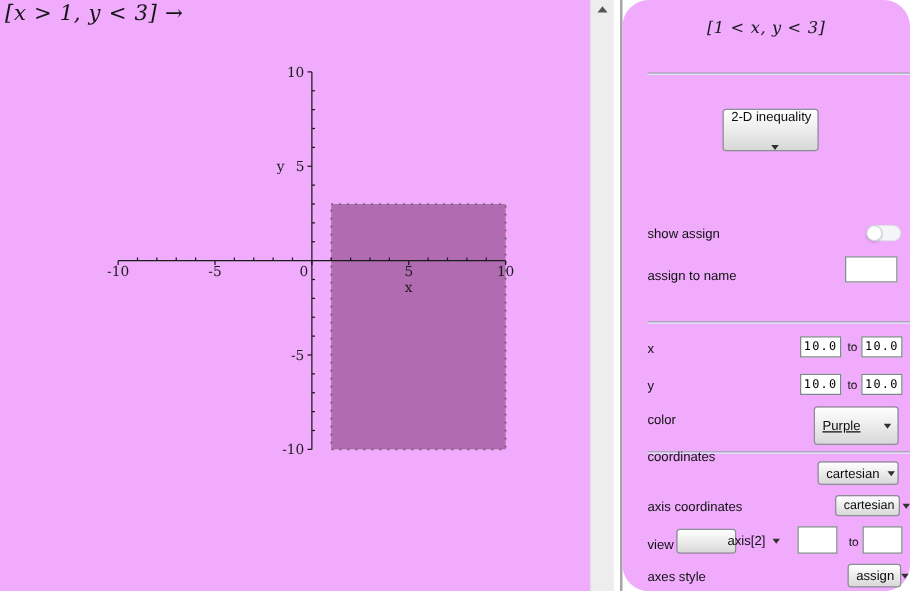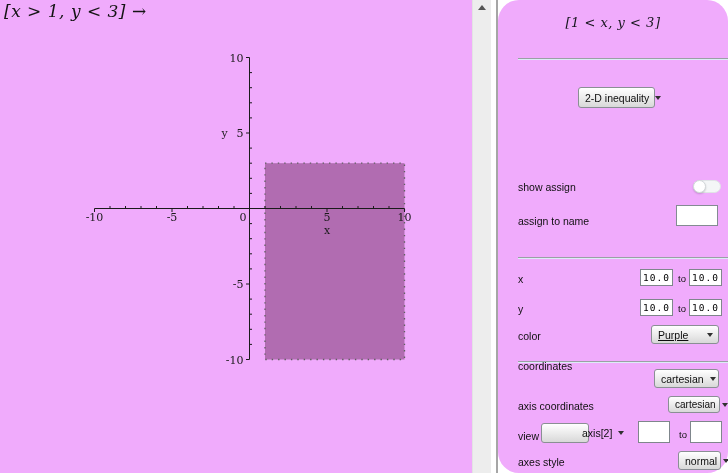--- a/index.html
+++ b/index.html
@@ -37,22 +37,22 @@
 
   .dd{
     position:absolute;display:flex;align-items:center;justify-content:space-between;
     box-sizing:border-box;padding:0 5px 0 6px;
     background:linear-gradient(#ffffff,#ececec 50%,#d8d8d8);
     border:1px solid #8a8f94;border-radius:3px;
     font-size:10.5px;color:#0d0d0d;cursor:default;white-space:nowrap;
   }
   .dd .arr{width:0;height:0;border-left:3.5px solid transparent;border-right:3.5px solid transparent;border-top:4px solid #303030;margin-left:6px;flex:none;}
 
-  #dd-plot-type{left:80px;top:87px;width:77px;height:21px;}
-  #dd-color{left:153px;top:325px;width:68px;height:19px;text-decoration:underline;}
+  #dd-plot-type{left:80px;top:87px;width:77px;height:34px;flex-direction:column;}
+  #dd-color{left:153px;top:325px;width:68px;height:31px;text-decoration:underline;}
   #dd-coordinates{left:156px;top:369px;width:65px;height:19px;}
   #dd-axis-coordinates{left:170px;top:396px;width:52px;height:17px;font-size:10px;}
   #dd-view{left:43px;top:423px;width:48px;height:20px;padding-left:40px;}
   #dd-axes-style{left:180px;top:451px;width:43px;height:19px;}
 
   .listbox{
     position:absolute;left:85px;top:114px;width:72px;
     background:#ffffff;border:1px solid #7e7e7e;font-size:10.5px;z-index:5;
   }
   .list-item{height:13px;line-height:13px;padding-left:4px;color:#101010;white-space:nowrap;cursor:default;}
@@ -214,17 +214,17 @@
   <div class="dd" id="dd-view">
     <span>axis[2]</span>
     <span class="arr"></span>
   </div>
   <input class="num" id="view-from" value="" style="">
   <div class="tolbl" id="view-toword">to</div>
   <input class="num" id="view-to" value="" style="">
 
   <div class="lbl" id="lbl-axes-style">axes style</div>
   <div class="dd" id="dd-axes-style">
-    <span>normal</span>
+    <span>assign</span>
     <span class="arr"></span>
   </div>
 
 </div>
 
 </body></html>

